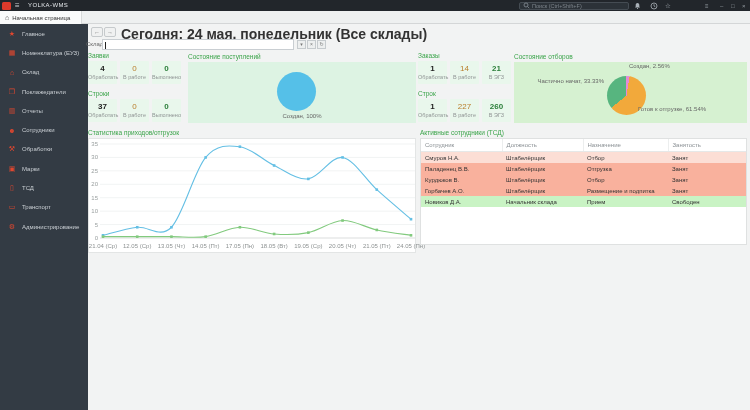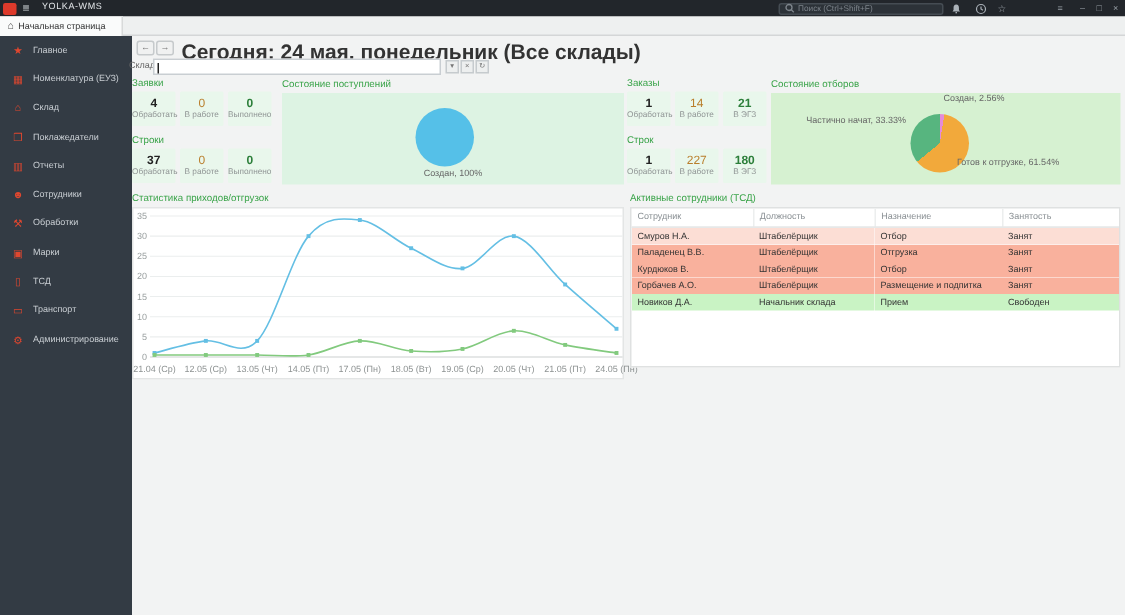--- a/index.html
+++ b/index.html
@@ -241,21 +241,21 @@
         <div class="box-row">
           <div class="stat-box">
             <div class="num dark">1</div>
             <div class="cap">Обработать</div>
           </div>
           <div class="stat-box">
             <div class="num warn">227</div>
             <div class="cap">В работе</div>
           </div>
           <div class="stat-box">
-            <div class="num ok">180</div>
+            <div class="num ok">260</div>
             <div class="cap">В ЭГЗ</div>
           </div>
         </div>
       </div>
     </div>
 
   <div class="panel-title" style="left:188px;top:53px">Состояние поступлений</div>
   <div class="panel" id="panel-receipts">
     <div class="pie" id="pie-receipts" style="background: rgb(85, 192, 232);"></div>
     <div class="pie-label" id="lbl-receipts">Создан, 100%</div>

